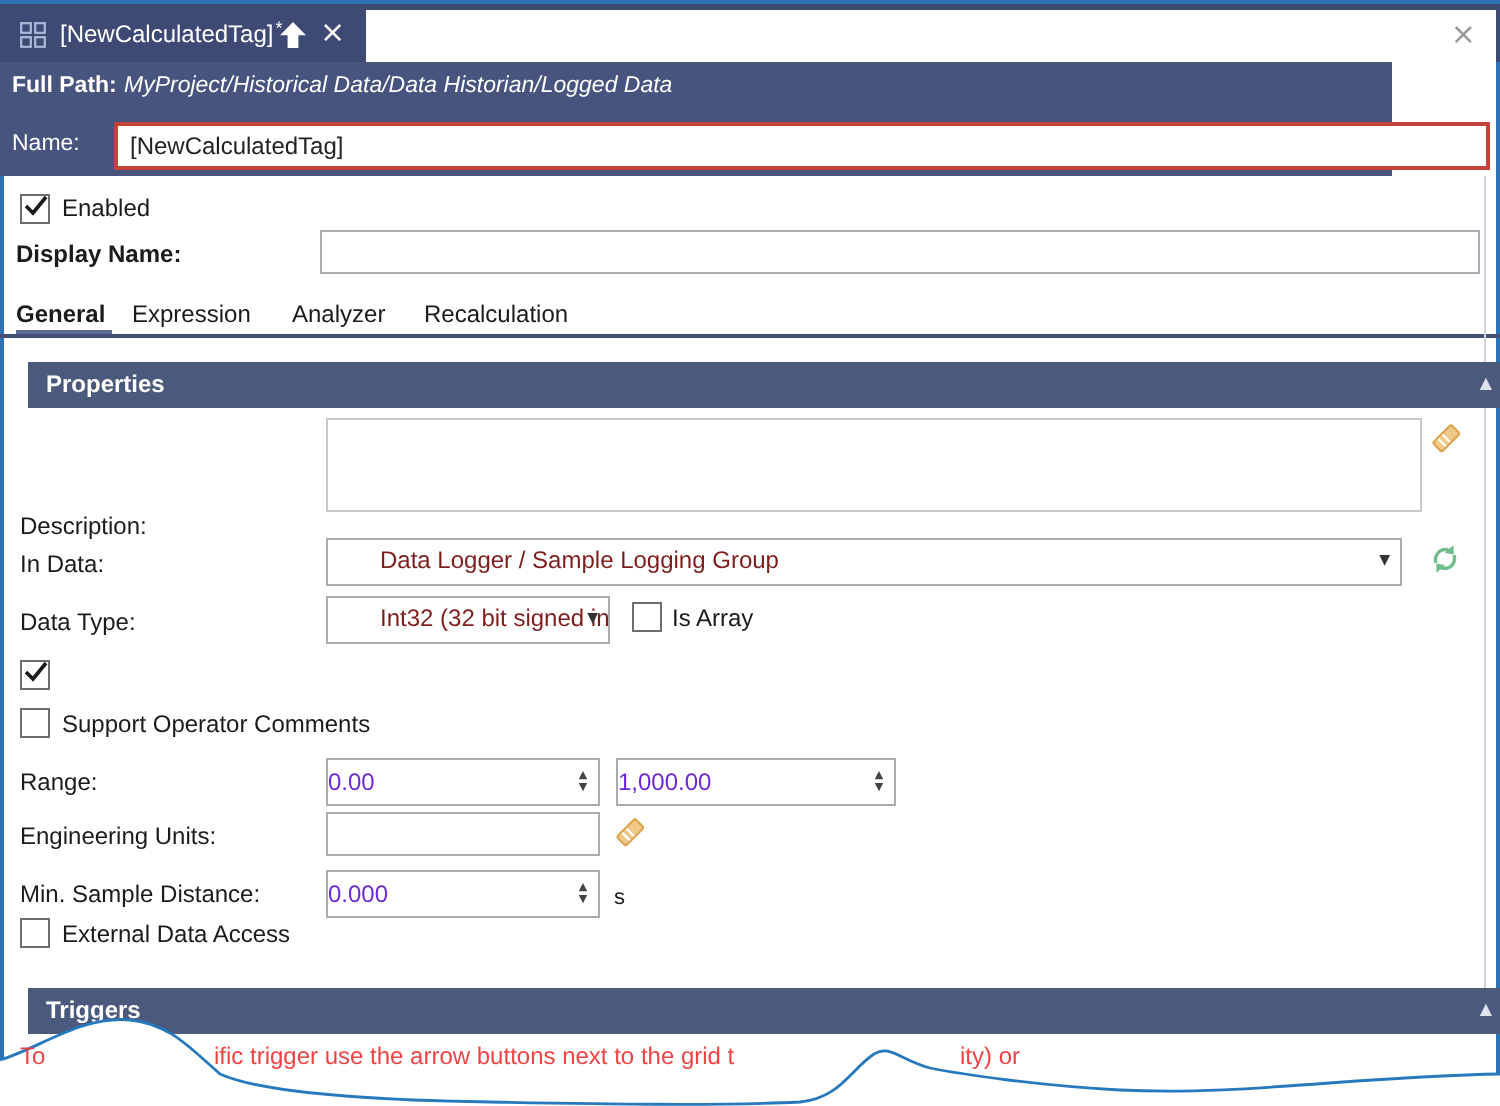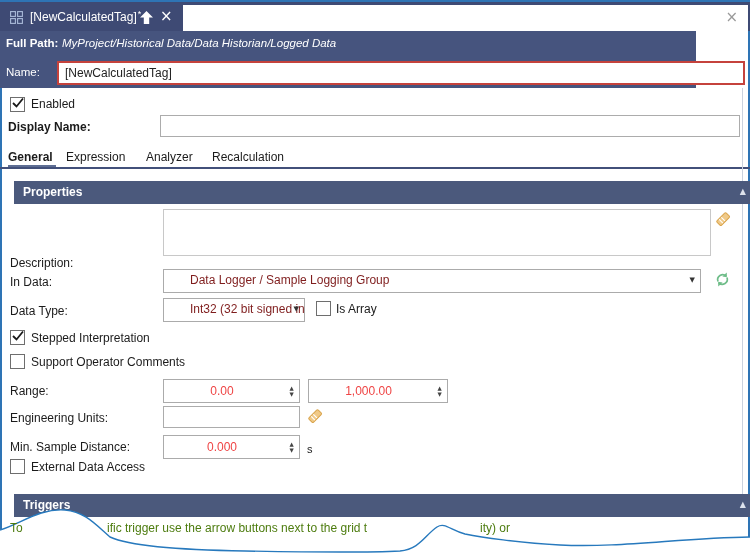--- a/index.html
+++ b/index.html
@@ -31,25 +31,25 @@
   .subtab.active{font-weight:bold;}
   .underline{position:absolute;height:2px;background:#5D6D93;}
   .sep{position:absolute;left:0;top:167px;width:750px;height:2px;background:#42507A;}
   .sect{position:absolute;left:14px;width:744px;height:23px;background:#4B597C;color:#fff;}
   .sect-title{position:absolute;left:9px;top:4px;font-weight:bold;font-size:12px;color:#fff;}
   .collapse{position:absolute;right:12px;top:6px;font-size:8px;color:#dde2ec;font-family:"DejaVu Sans",sans-serif;line-height:10px;}
   .combo{position:absolute;height:22px;background:#fff;border:1px solid #ABABAB;overflow:hidden;}
   .combo-text{position:absolute;left:6px;top:3px;font-size:12px;color:#7f1d1d;white-space:nowrap;margin-left:20px;}
   .combo-caret{position:absolute;right:5px;top:6px;font-size:7px;color:#333;font-family:"DejaVu Sans",sans-serif;}
   .spin{position:absolute;height:22px;background:#fff;border:1px solid #ABABAB;display:flex;align-items:stretch;}
-  .spin-val{flex:1;text-align:center;font-size:12px;color:#ef4444;line-height:22px;padding-right:4px;}
+  .spin-val{flex:1;text-align:left;font-size:12px;color:#6d28d9;line-height:22px;padding-right:4px;}
   .spin-arrows{width:15px;display:flex;flex-direction:column;align-items:center;justify-content:center;
     font-size:5.5px;line-height:6px;color:#444;font-family:"DejaVu Sans",sans-serif;}
   .vline{position:absolute;left:742px;top:88px;width:1px;height:429px;background:#CBD2DE;}
-  .frag{position:absolute;font-size:12px;color:#4d7c0f;white-space:nowrap;z-index:6;}
+  .frag{position:absolute;font-size:12px;color:#ef4444;white-space:nowrap;z-index:6;}
   .wave{position:absolute;left:0;top:505px;z-index:5;pointer-events:none;}
   .icon-btn{position:absolute;cursor:default;}
   textarea.input{resize:none;}
 </style>
 </head>
 <body>
 
 <div class="window">
 
   <div class="borderline" style="left:0;top:0;width:750px;height:2px;"></div>
@@ -143,21 +143,20 @@
     <span class="combo-caret">▼</span>
   </div>
   <div class="cb" style="left:316px;top:301px;"></div>
   <span class="lbl" style="left:336px;top:302px;">Is Array</span>
 
   <div class="cb" style="left:10px;top:330px;">
     <svg width="16" height="16" viewBox="0 0 16 16">
         <path d="M3 8 L6.5 11.5 L13 3.5" fill="none" stroke="#1a1a1a" stroke-width="1.8"></path>
       </svg>
   </div>
-  <span class="lbl" style="left:31px;top:331px;">Stepped Interpretation</span>
 
   <div class="cb" style="left:10px;top:354px;"></div>
   <span class="lbl" style="left:31px;top:355px;">Support Operator Comments</span>
 
   <span class="lbl" style="left:10px;top:384px;">Range:</span>
   <div class="spin" style="left:163px;top:379px;width:135px;">
     <span class="spin-val">0.00</span>
     <span class="spin-arrows">
         <span>▲</span>
         <span>▼</span>

